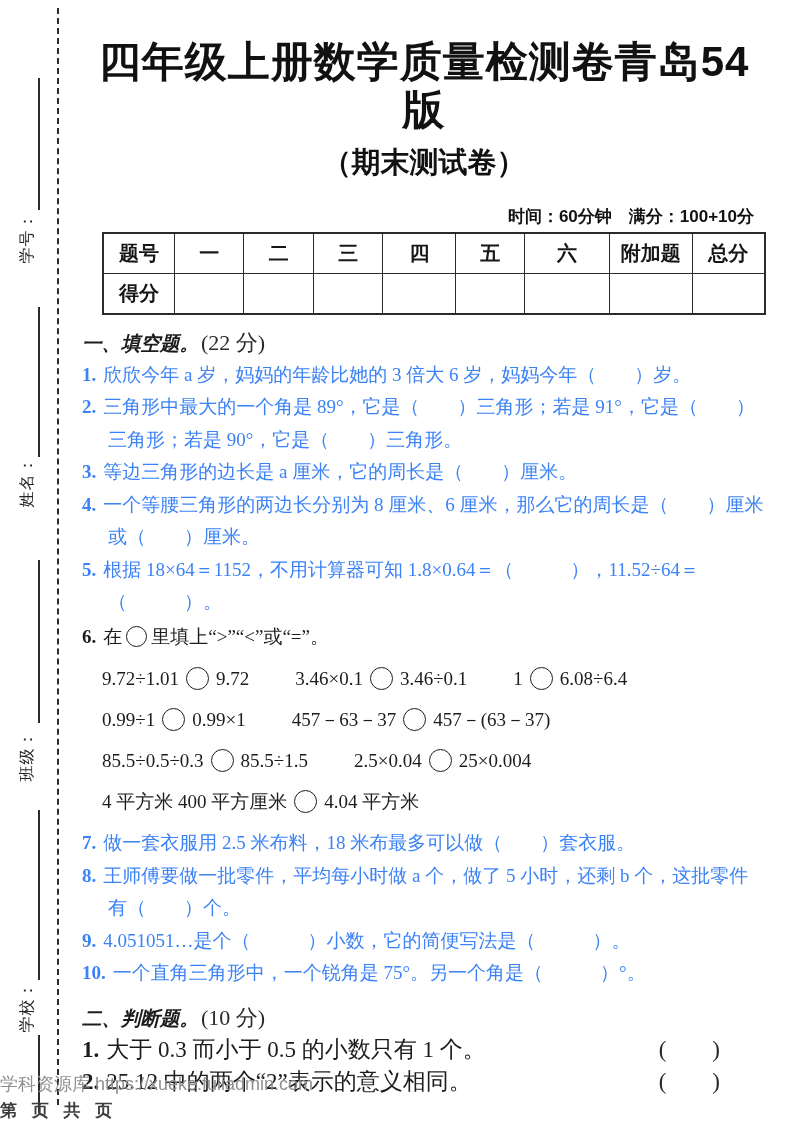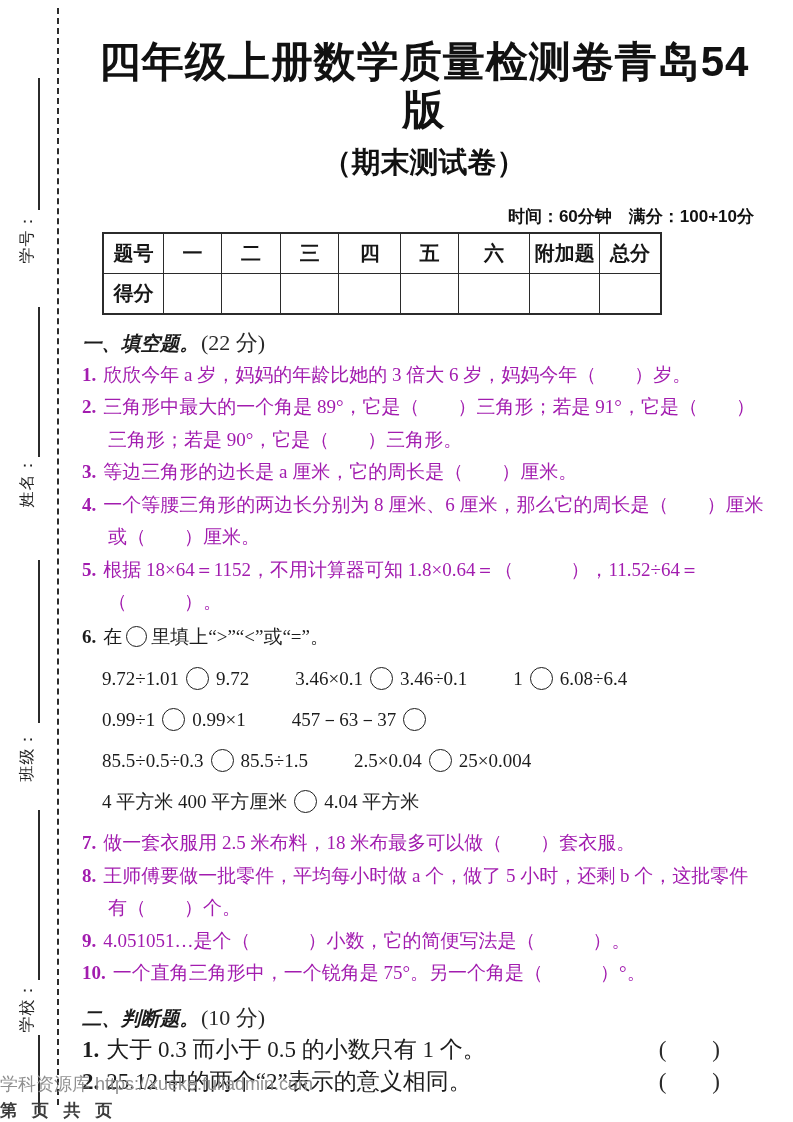--- a/index.html
+++ b/index.html
@@ -41,37 +41,37 @@
     font-size:29px;font-weight:900;color:#111;
   }
   .meta{
     margin-top:22px;text-align:right;padding-right:12px;
     font-family:"Liberation Sans","DejaVu Sans",sans-serif;
     font-size:17px;font-weight:700;color:#111;
   }
   
   table.score{
     border-collapse:collapse;table-layout:fixed;
-    margin:4px 8px 0 20px;width:560px;
+    margin:4px 8px 0 20px;width:664px;
   }
   table.score td{
     border:1px solid #2b2b2b;height:39px;text-align:center;
     font-size:20px;font-weight:700;color:#161616;
     font-family:"Liberation Serif","DejaVu Serif",serif;
     padding:0;
   }
   table.score{border:2px solid #2b2b2b;}
   
   .sec-title{margin-top:13px;font-size:19.5px;line-height:30px;}
   .sec-name{font-weight:700;font-style:italic;}
   .sec-pts{font-weight:400;font-size:22px;margin-left:2px;color:#2a2a2a;}
   .q{
     font-size:19px;line-height:32.5px;
     padding-left:26px;text-indent:-26px;
-    margin:0;color:#a21caf;
+    margin:0;color:#3b82f6;
   }
   .q .qnum{font-weight:700;margin-right:7px;}
   
   .cmp-row{
     margin:10px 0 10px 20px;font-size:19px;line-height:31px;
     display:flex;align-items:center;gap:46px;flex-wrap:nowrap;
   }
   .cmp-pair{display:flex;align-items:center;white-space:nowrap;}
   .circle{
     display:inline-block;width:21px;height:21px;border:1.6px solid #1c1c1c;
@@ -203,20 +203,21 @@
     </div>
     <div class="cmp-row">
       <span class="cmp-pair">
           <span>0.99÷1</span>
           <span class="circle"></span>
           <span>0.99×1</span>
         </span>
       <span class="cmp-pair">
           <span>457－63－37</span>
           <span class="circle"></span>
+          <span>457－(63－37)</span>
         </span>
     </div>
     <div class="cmp-row">
       <span class="cmp-pair">
           <span>85.5÷0.5÷0.3</span>
           <span class="circle"></span>
           <span>85.5÷1.5</span>
         </span>
       <span class="cmp-pair">
           <span>2.5×0.04</span>

